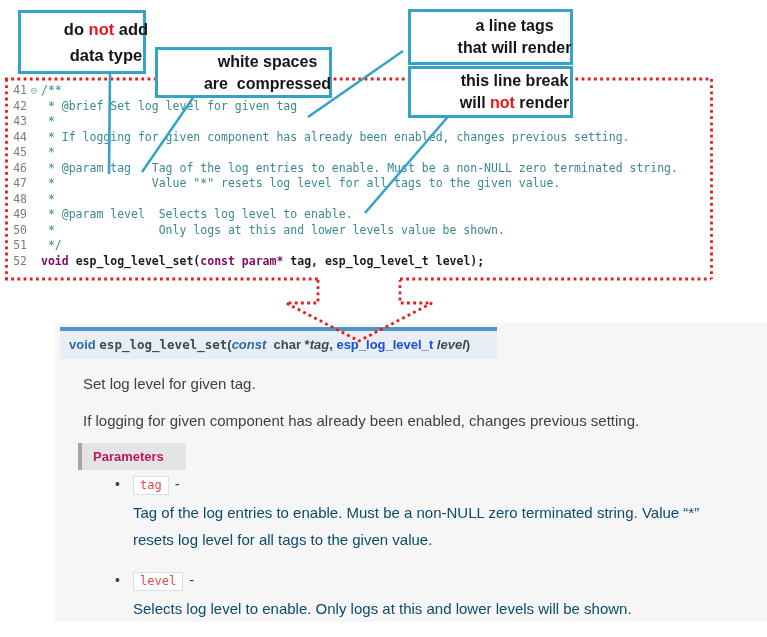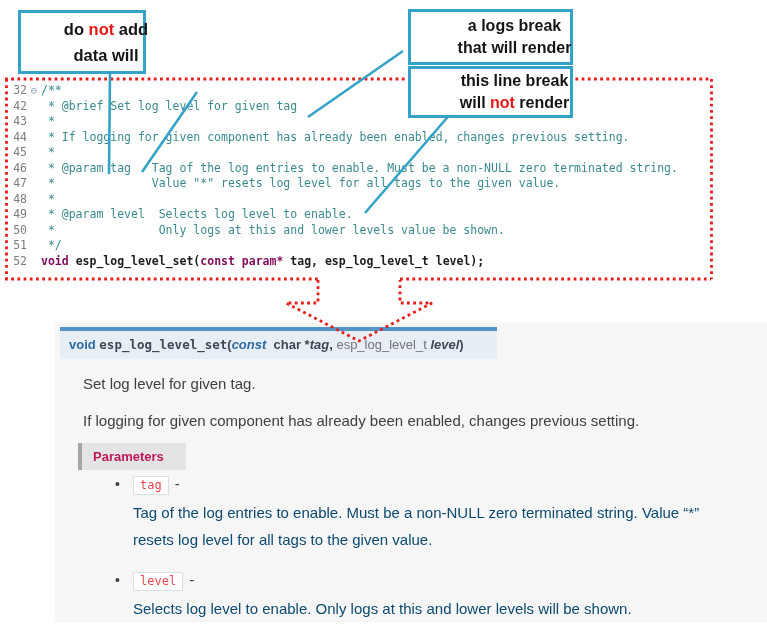--- a/index.html
+++ b/index.html
@@ -31,21 +31,21 @@
   .kw{color:#7f0a5c;font-weight:bold;}
   .df{color:#1c1c1c;font-weight:bold;}
 
   
   #doc-panel{position:absolute;left:55px;top:323px;width:712px;height:299px;background:#f6f6f6;z-index:0;color:#404040;}
   #signature{position:absolute;left:5px;top:4px;width:437px;box-sizing:border-box;
              border-top:4px solid #5294c6;background:#e8eef5;padding:6px 9px 7px 9px;
              font-size:13px;white-space:pre;}
   #signature .sb{color:#2d6ca2;font-weight:700;}
   #signature .si{color:#2d6ca2;font-weight:700;font-style:italic;}
-  #signature .tb{color:#737373;font-weight:400;}
+  #signature .tb{color:#1d4ed8;font-weight:700;}
   #signature .nm{font-family:"DejaVu Sans Mono",monospace;font-size:12.5px;color:#3e4953;font-weight:700;}
   #signature .pl{color:#3e4953;font-weight:700;}
   #signature .pi{color:#3e4953;font-weight:700;font-style:italic;}
   #doc-brief{position:absolute;left:28px;top:52px;font-size:15px;}
   #doc-desc{position:absolute;left:28px;top:89px;font-size:15px;}
   #params-chip{position:absolute;left:23px;top:120px;background:#e4e4e4;border-left:4px solid #a5a5a5;
                padding:6px 22px 6px 11px;font-size:13px;font-weight:700;color:#be185d;}
   #params-list{position:absolute;left:60px;top:152px;width:612px;}
   .prow{position:relative;padding-left:18px;}
   .pdot{position:absolute;left:0;top:1px;color:#404040;font-size:14px;}
@@ -71,33 +71,37 @@
       <path d="M110,73 L109,174"></path>
       <path d="M197,92 L142,172"></path>
       <path d="M403,51 L308,117"></path>
       <path d="M452,112 L365,213"></path>
     </g>
     <path d="M318,280 L318,303 L286,303 L359,341 L432,303 L400,303 L400,280" fill="none" stroke="#e81b1b" stroke-width="2.8" stroke-dasharray="2.8 3.4"></path>
   </svg>
 
   <div class="callout" id="callout-1">
       <div class="cl"><span>do </span><span class="red">not</span><span> add</span></div>
-      <div class="cl"><span>data will</span></div>
+      <div class="cl"><span>data type</span></div>
+    </div>
+  <div class="callout" id="callout-2">
+      <div class="cl"><span>white spaces</span></div>
+      <div class="cl"><span>are  compressed</span></div>
     </div>
   <div class="callout" id="callout-3">
-      <div class="cl"><span>a logs break</span></div>
+      <div class="cl"><span>a line tags</span></div>
       <div class="cl"><span>that will render</span></div>
     </div>
   <div class="callout" id="callout-4">
       <div class="cl"><span>this line break</span></div>
       <div class="cl"><span>will </span><span class="red">not</span><span> render</span></div>
     </div>
 
   <div id="editor">
-      <div class="crow"><span class="ln">32</span><span class="fold">⊖</span><span class="cm">/**</span></div>
+      <div class="crow"><span class="ln">41</span><span class="fold">⊖</span><span class="cm">/**</span></div>
       <div class="crow"><span class="ln">42</span><span class="fold"></span><span class="cm"> * @brief Set log level for given tag</span></div>
       <div class="crow"><span class="ln">43</span><span class="fold"></span><span class="cm"> *</span></div>
       <div class="crow"><span class="ln">44</span><span class="fold"></span><span class="cm"> * If logging for given component has already been enabled, changes previous setting.</span></div>
       <div class="crow"><span class="ln">45</span><span class="fold"></span><span class="cm"> *</span></div>
       <div class="crow"><span class="ln">46</span><span class="fold"></span><span class="cm"> * @param tag   Tag of the log entries to enable. Must be a non-NULL zero terminated string.</span></div>
       <div class="crow"><span class="ln">47</span><span class="fold"></span><span class="cm"> *              Value "*" resets log level for all tags to the given value.</span></div>
       <div class="crow"><span class="ln">48</span><span class="fold"></span><span class="cm"> *</span></div>
       <div class="crow"><span class="ln">49</span><span class="fold"></span><span class="cm"> * @param level  Selects log level to enable.</span></div>
       <div class="crow"><span class="ln">50</span><span class="fold"></span><span class="cm"> *               Only logs at this and lower levels value be shown.</span></div>
       <div class="crow"><span class="ln">51</span><span class="fold"></span><span class="cm"> */</span></div>

